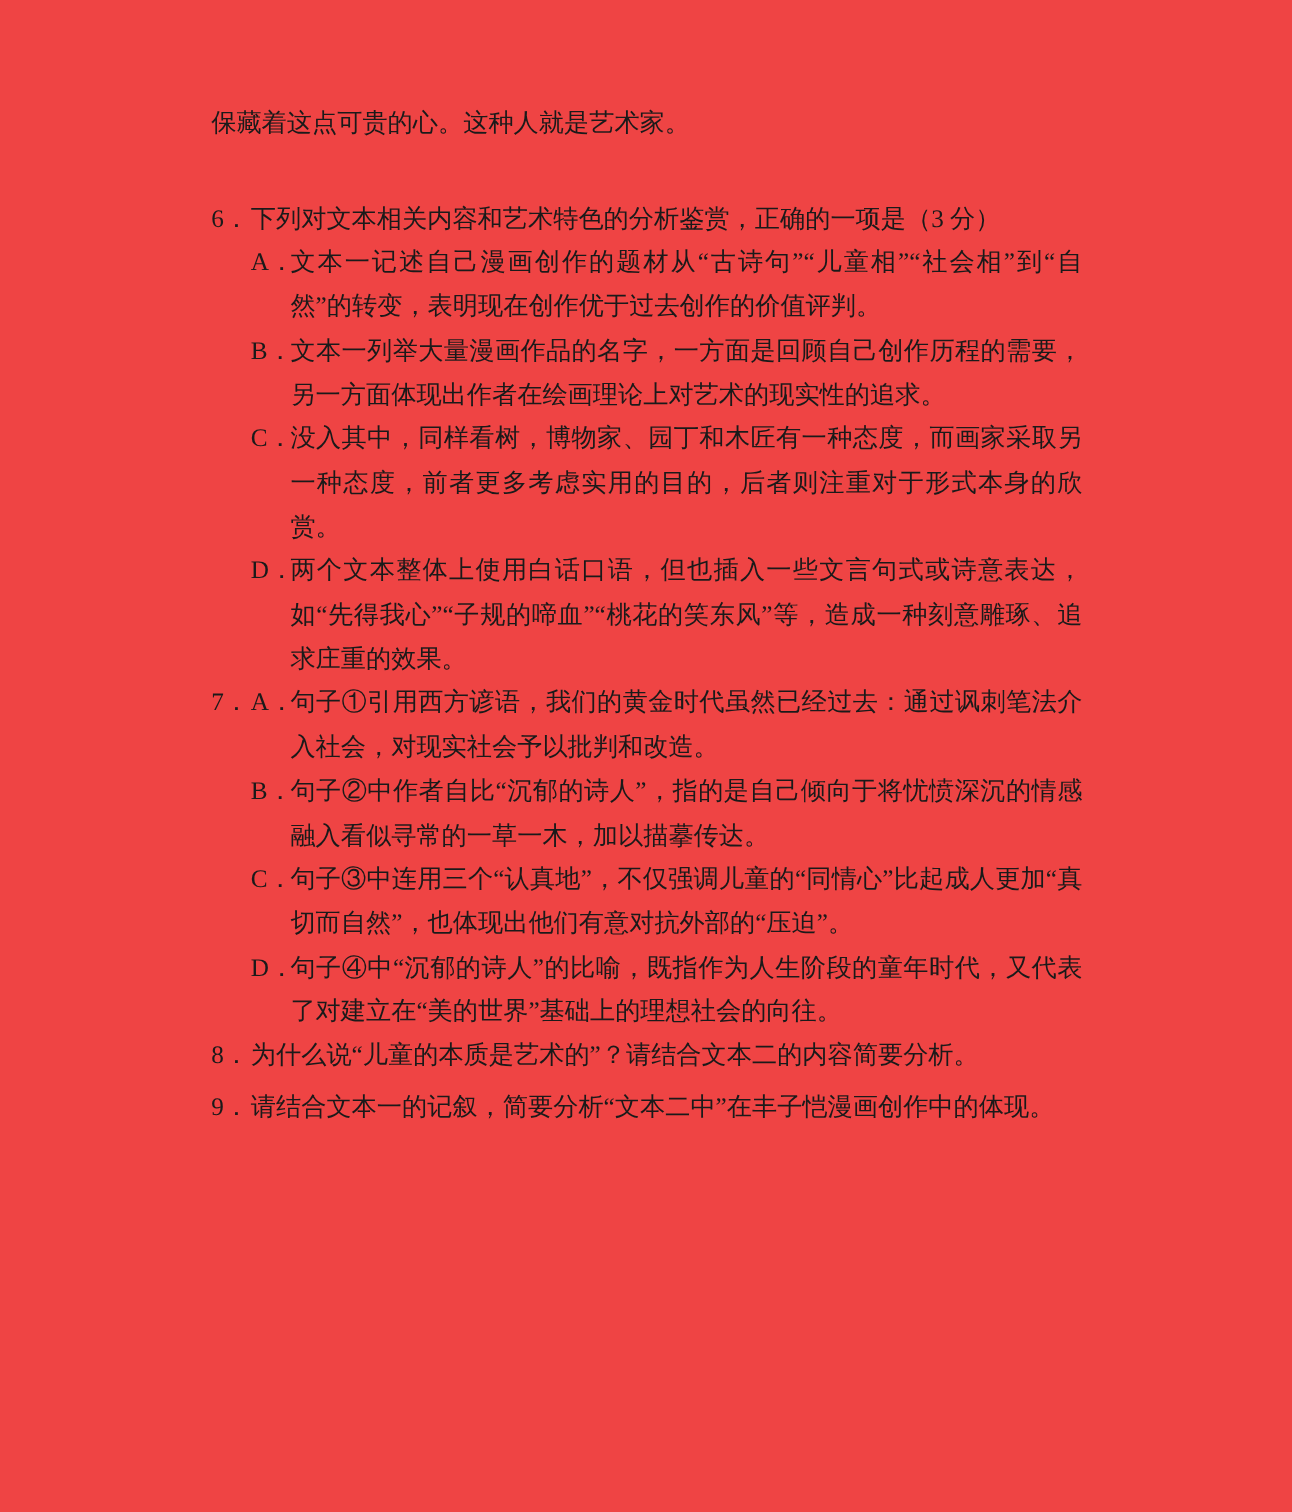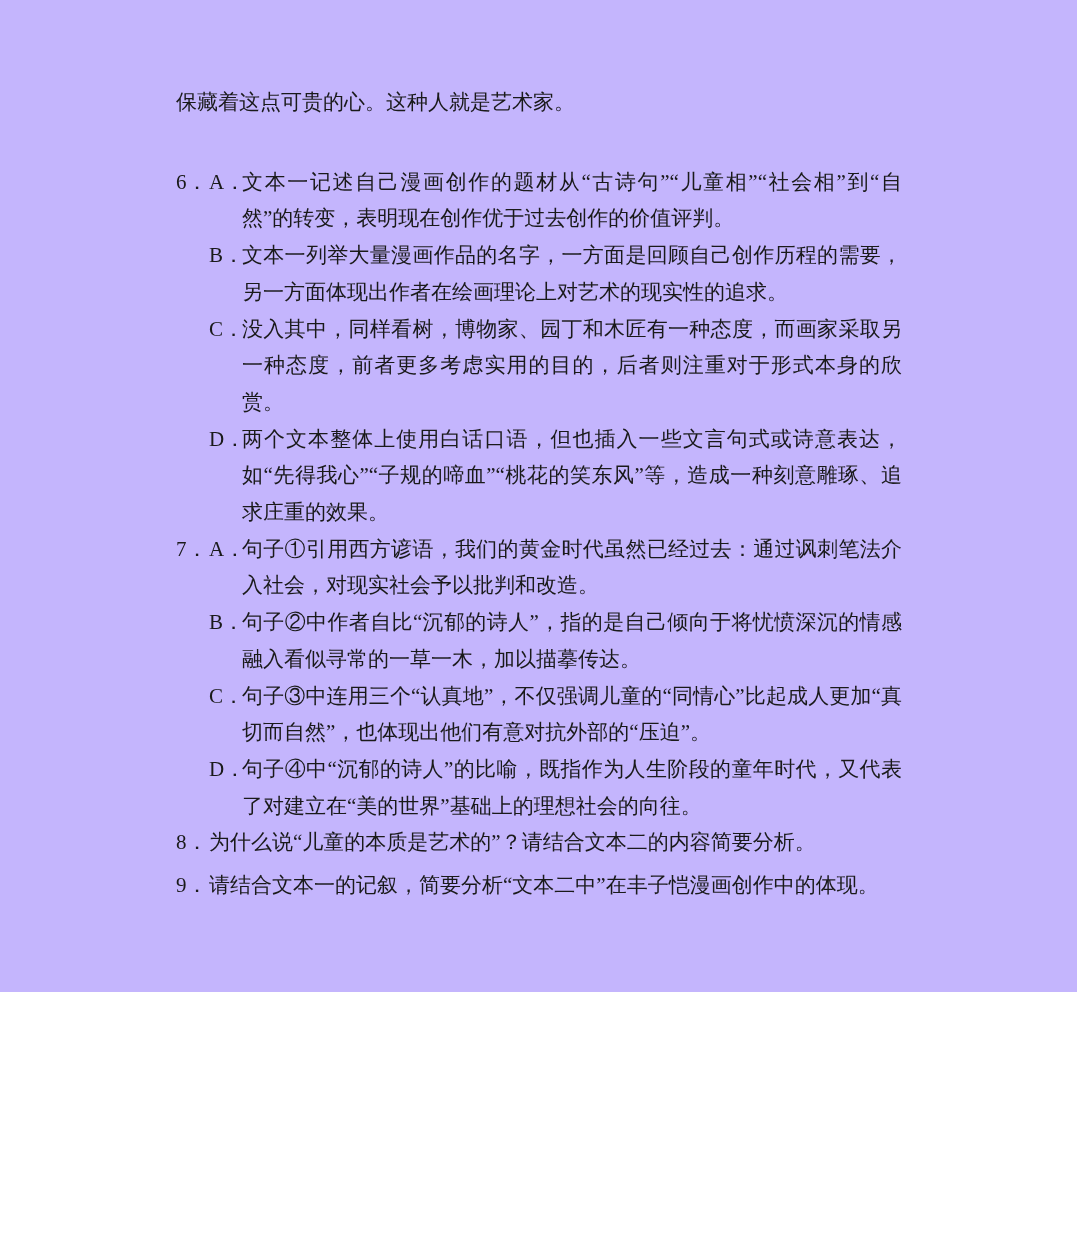--- a/index.html
+++ b/index.html
@@ -4,22 +4,22 @@
 <style>
   * { margin: 0; padding: 0; box-sizing: border-box; }
   html, body { background: #ffffff; }
   body {
     width: 1077px; height: 1260px;
     font-family: "Liberation Serif", "DejaVu Serif", serif;
     color: #1a1a1a;
   }
   .page {
     position: relative;
-    width: 1077px; height: 992px;
-    background: #c4b5fd;
+    width: 1077px; height: 1260px;
+    background: #ef4444;
     overflow: hidden;
   }
   .content {
     position: absolute;
     left: 176px; top: 84px;
     width: 726px;
     font-size: 21px;
     line-height: 36.7px;
   }
   .passage p {
@@ -57,20 +57,21 @@
 
     <div class="passage">
       <p><span>保藏着这点可贵的心。这种人就是艺术家。</span></p>
     </div>
 
     <div class="questions">
 
       <div class="question">
         <span class="qnum">6．</span>
         <div class="qbody">
+          <p class="stem">下列对文本相关内容和艺术特色的分析鉴赏，正确的一项是（3 分）</p>
           <div class="option">
             <span class="olabel">A．</span>
             <p class="otext">文本一记述自己漫画创作的题材从“古诗句”“儿童相”“社会相”到“自然”的转变，表明现在创作优于过去创作的价值评判。</p>
           </div>
           <div class="option">
             <span class="olabel">B．</span>
             <p class="otext">文本一列举大量漫画作品的名字，一方面是回顾自己创作历程的需要，另一方面体现出作者在绘画理论上对艺术的现实性的追求。</p>
           </div>
           <div class="option">
             <span class="olabel">C．</span>

